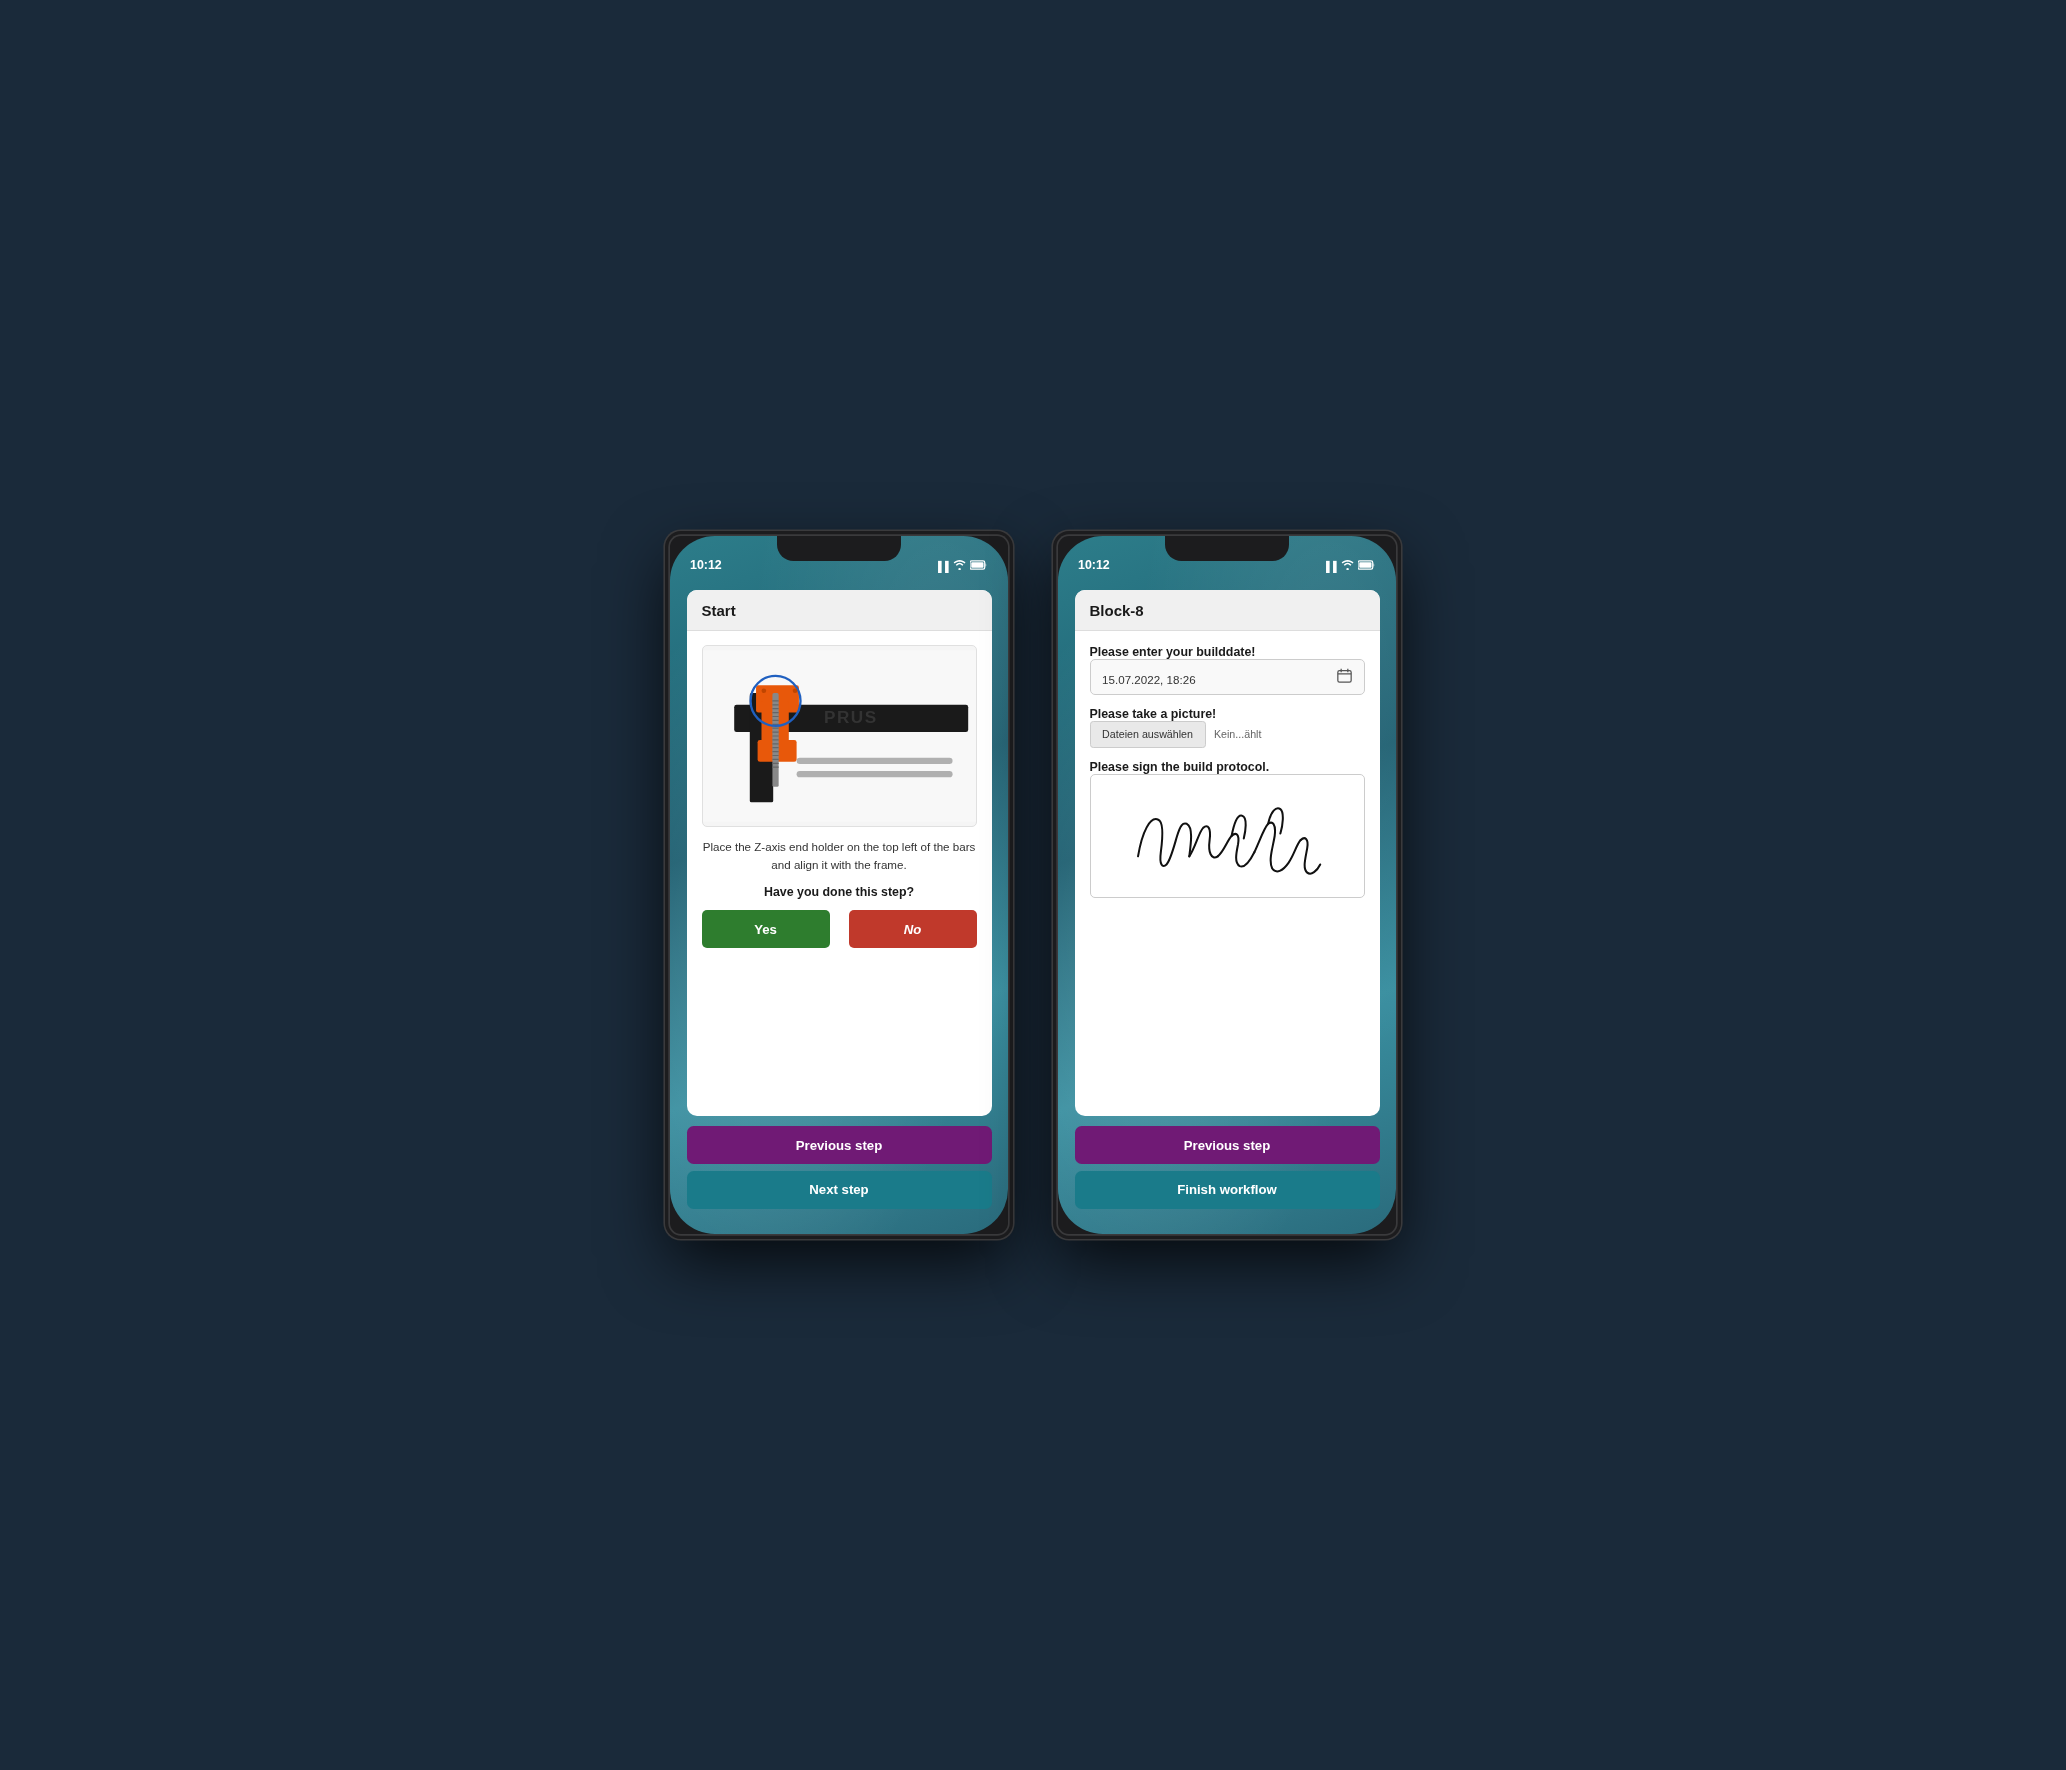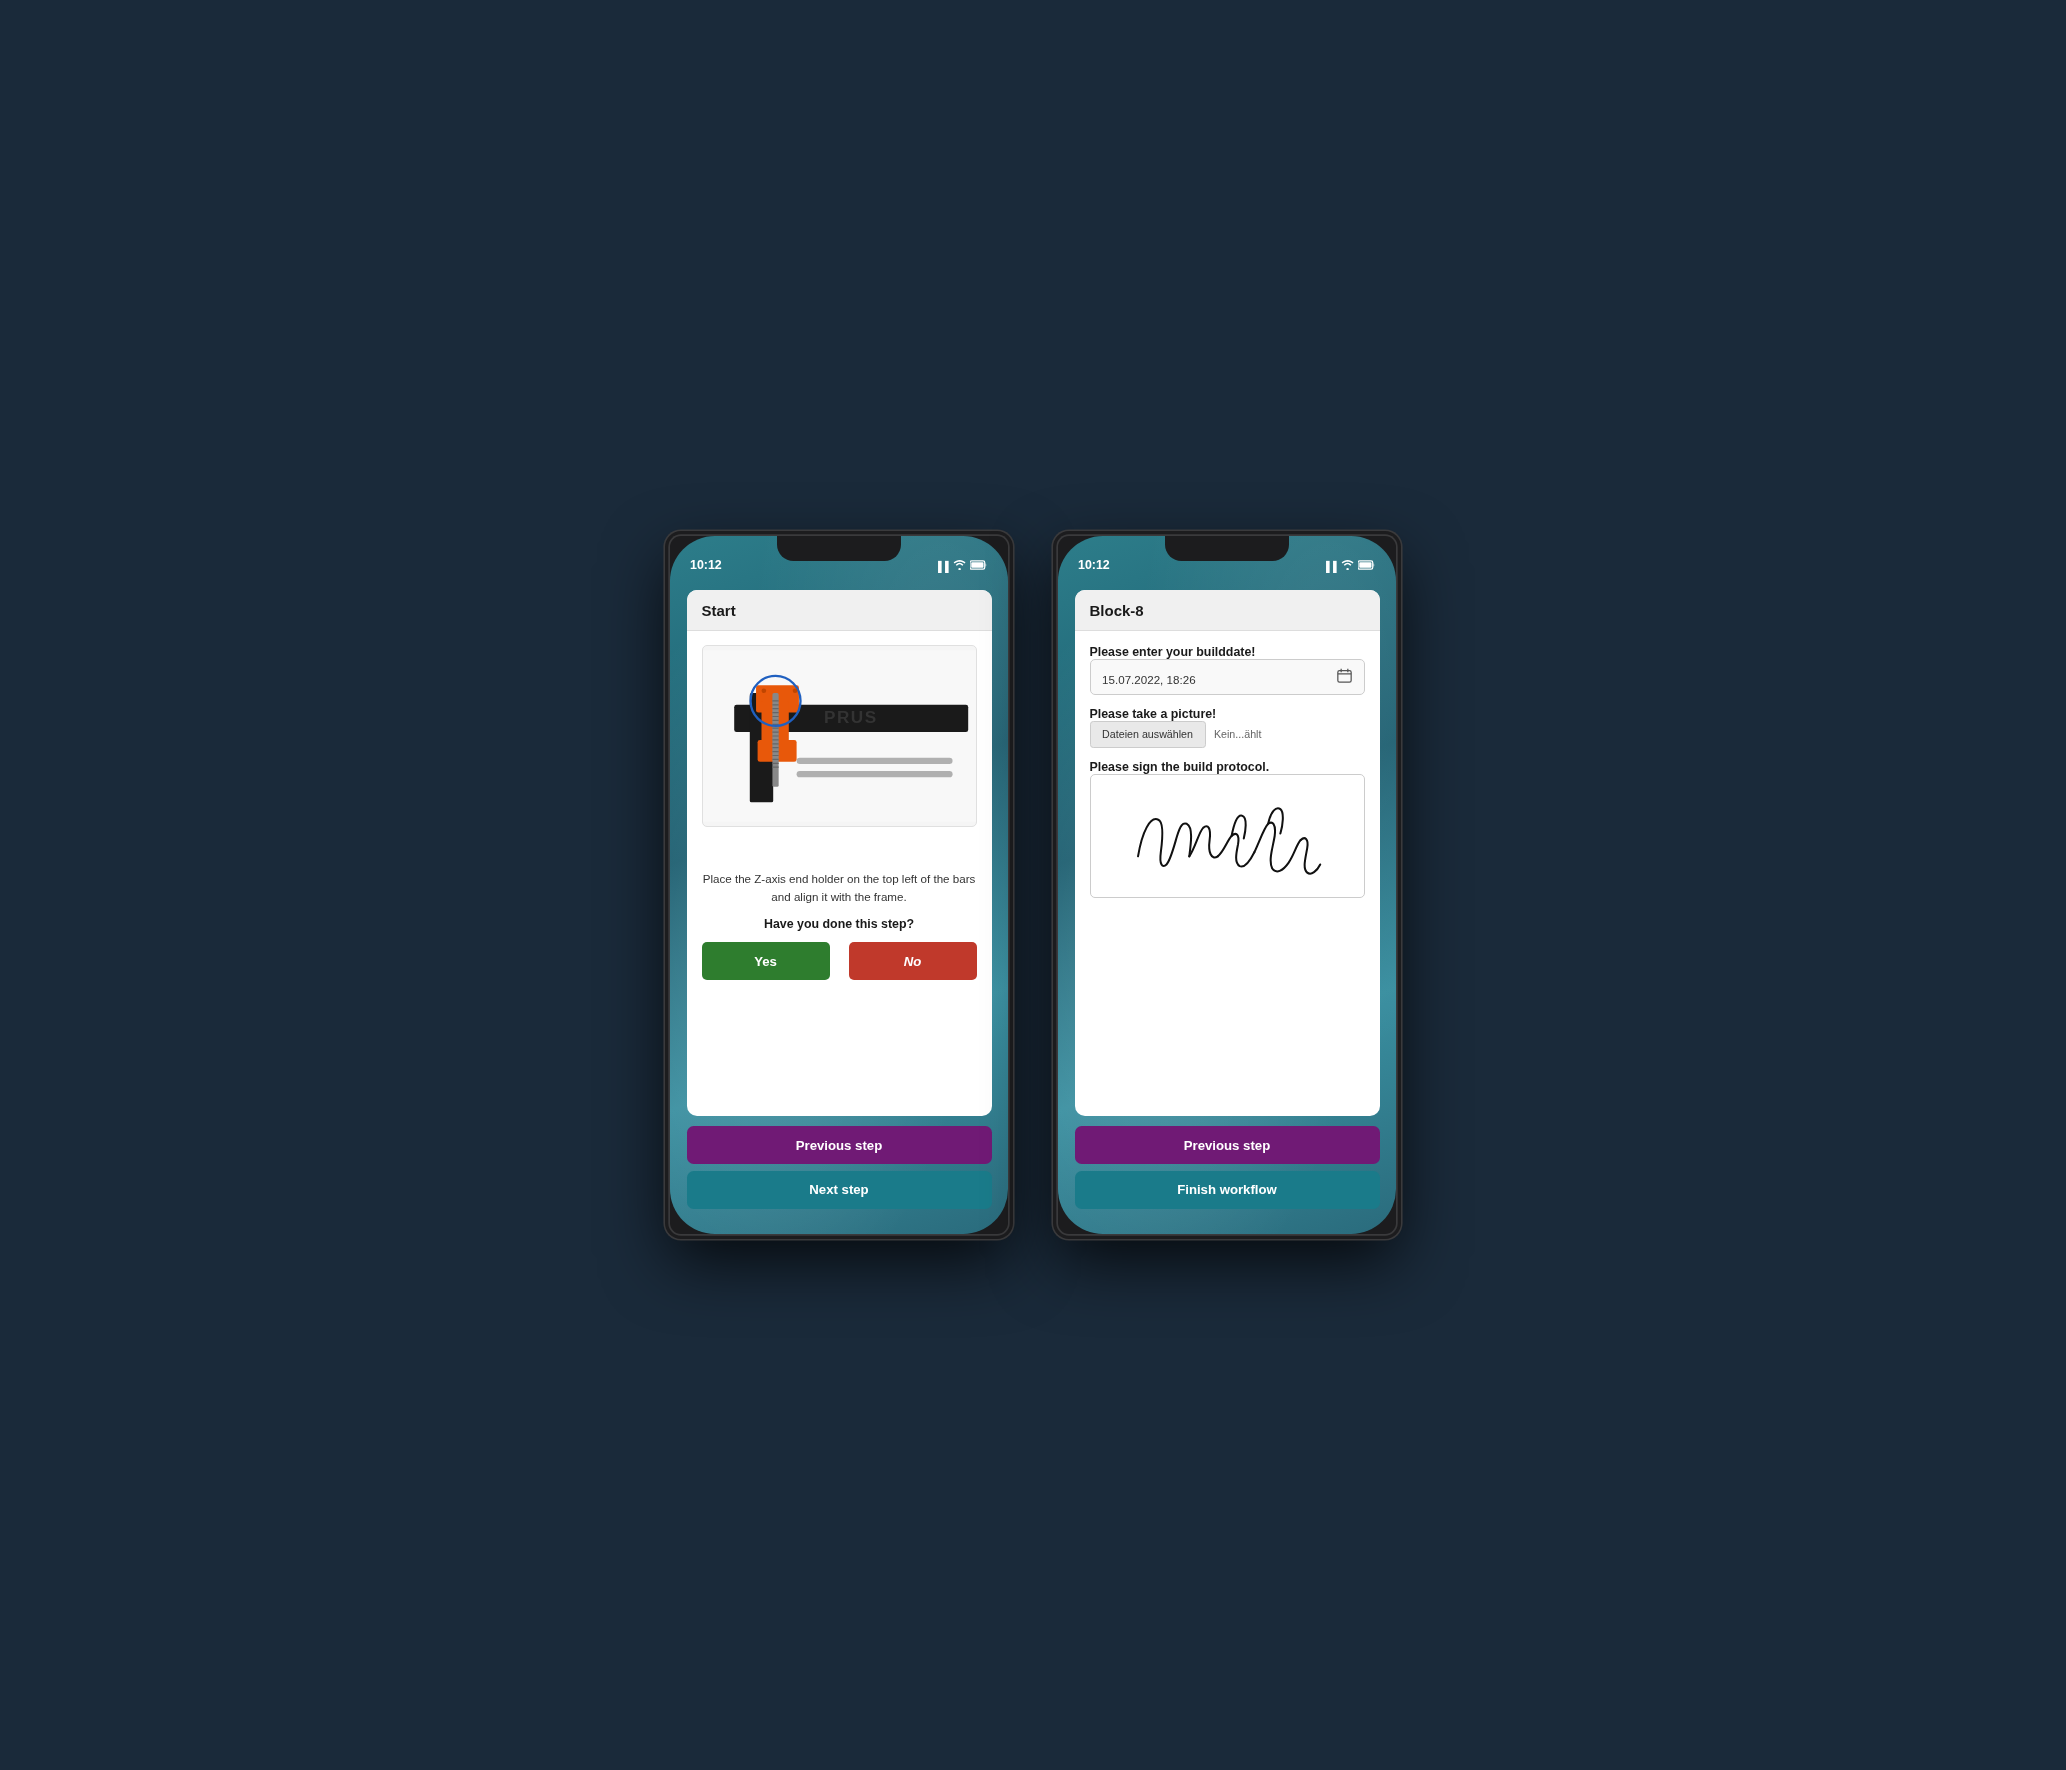--- a/index.html
+++ b/index.html
@@ -160,21 +160,20 @@
     .printer-scene {
       width: 100%;
       height: 100%;
     }
 
     .instruction-text {
       font-size: 11.6px;
       color: #333;
       text-align: center;
       line-height: 1.5;
-      margin-top: 32px;
     }
 
     .question-text {
       font-size: 12.4px;
       font-weight: 600;
       color: #1a1a1a;
       text-align: center;
     }
 
     .answer-buttons {

